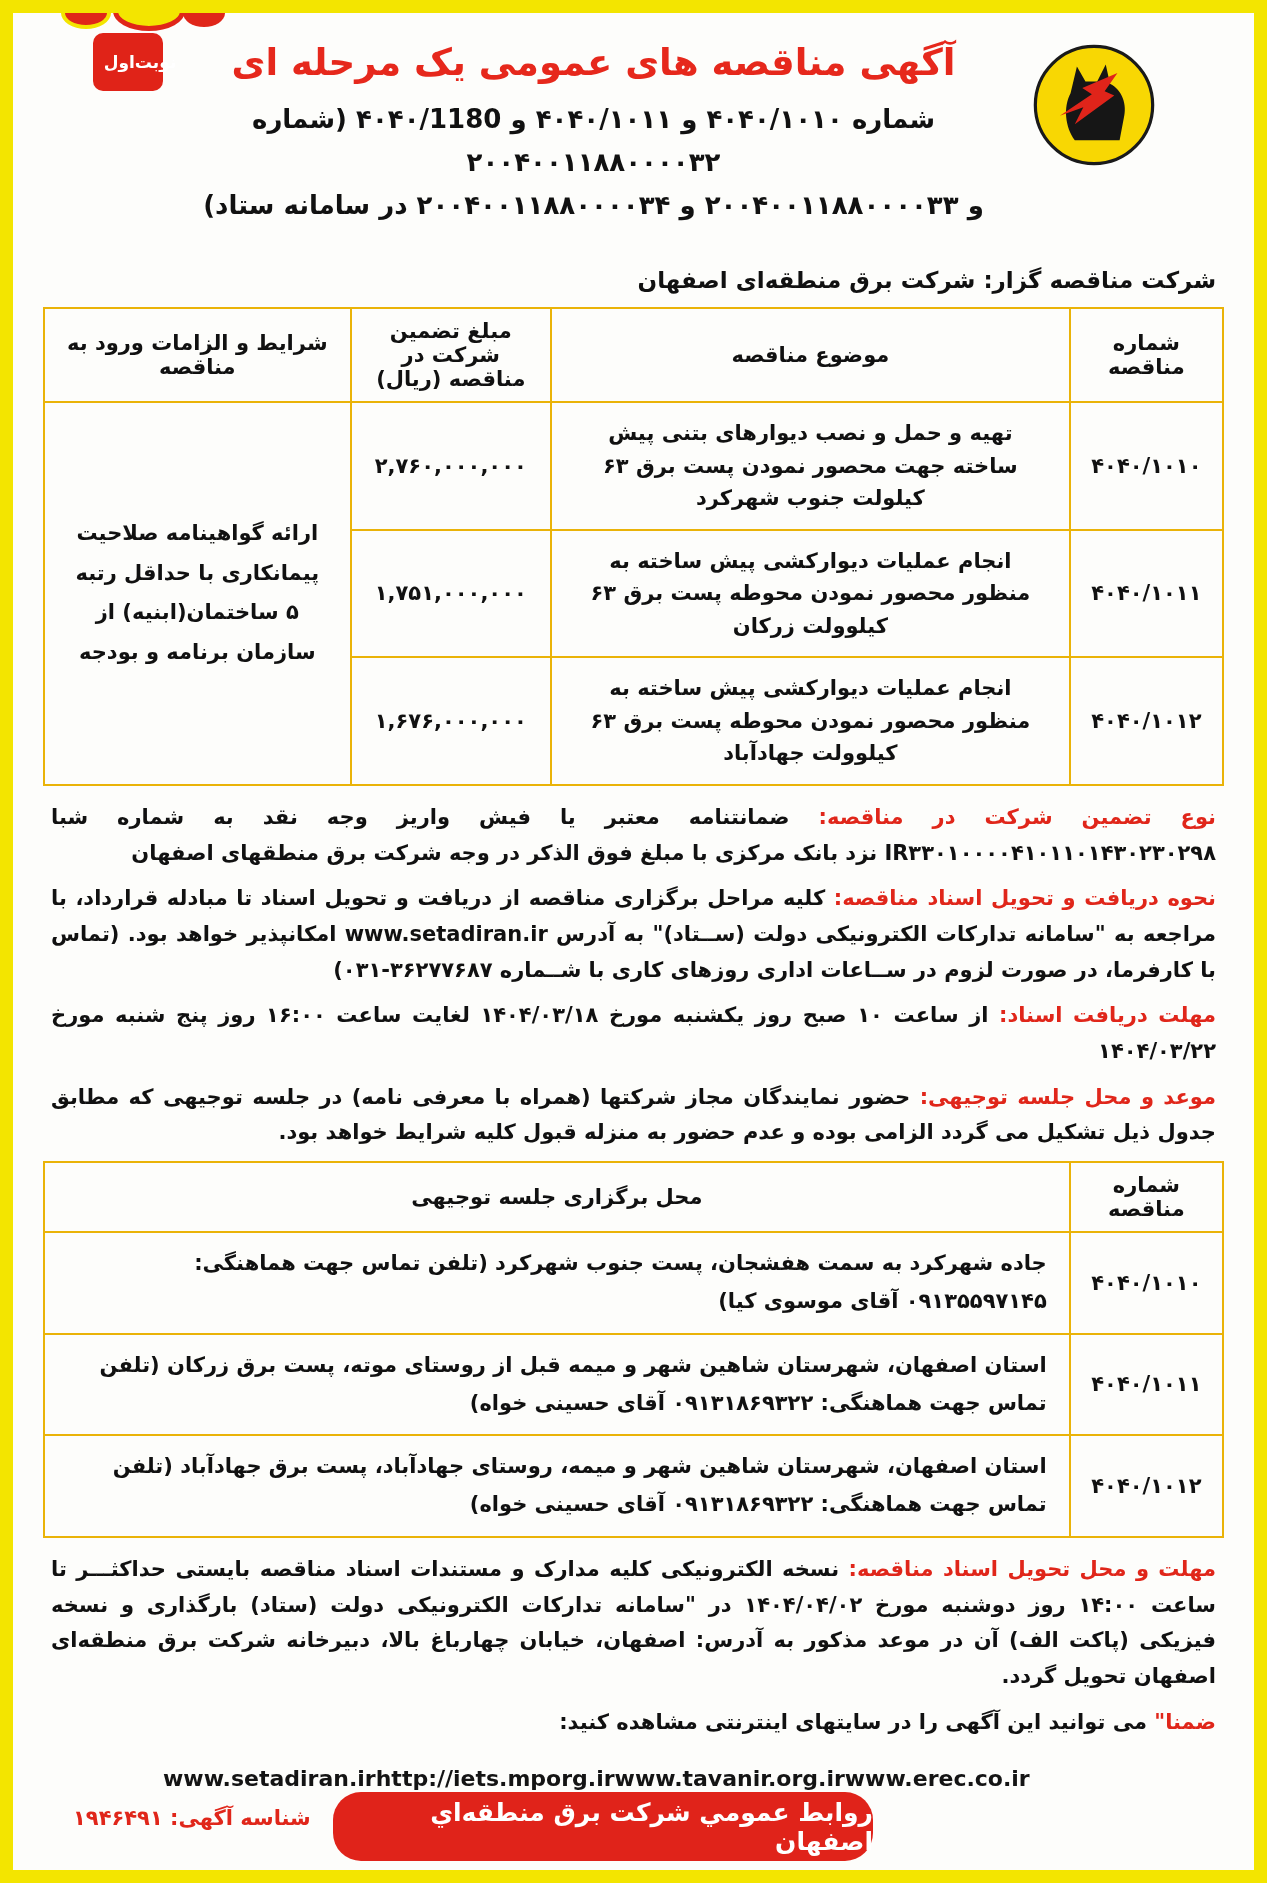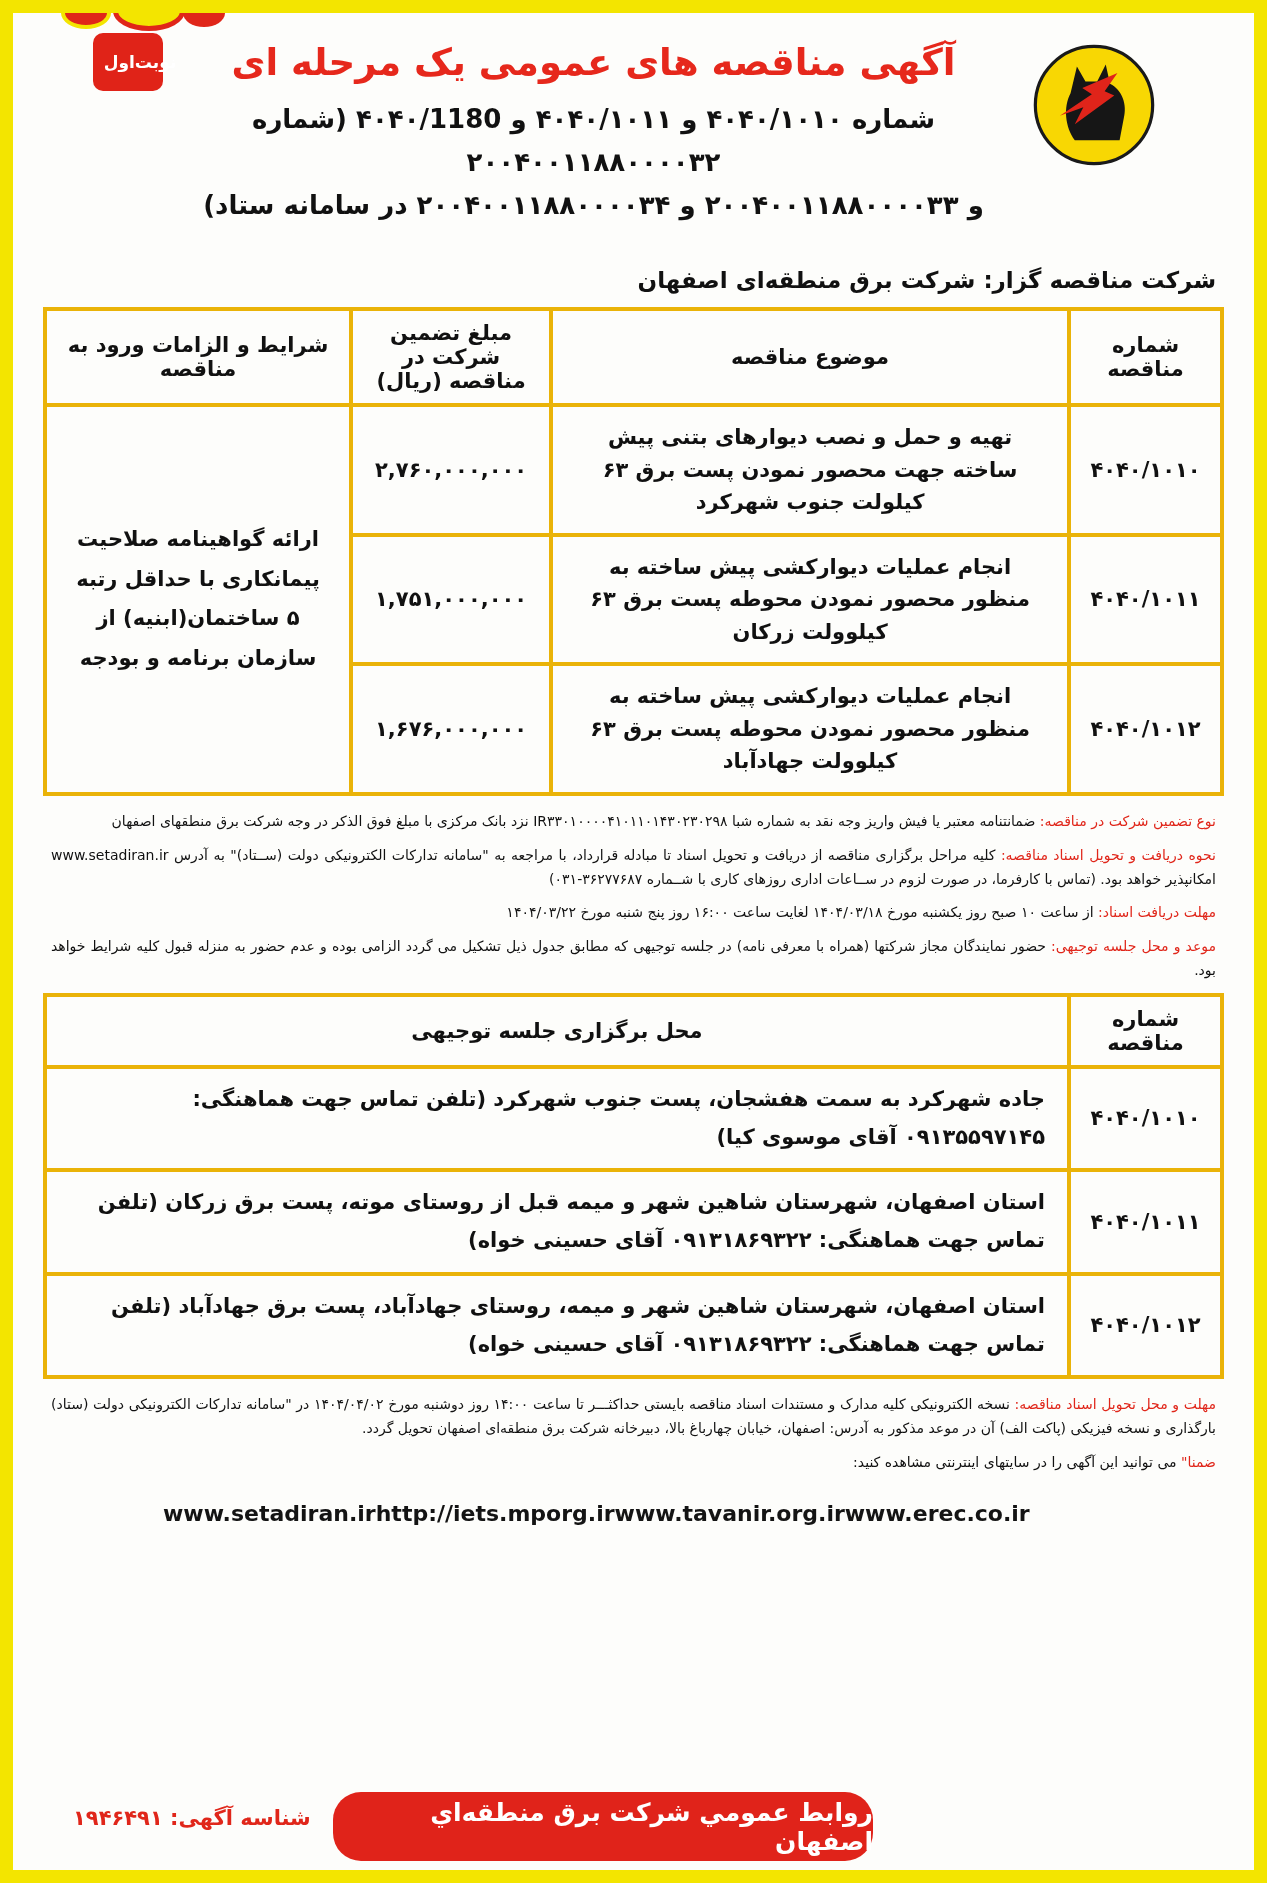--- a/index.html
+++ b/index.html
@@ -38,35 +38,35 @@
   .title{margin:0 0 14px 0;font-size:37px;font-weight:bold;color:#e6281c;}
   .subtitle{font-size:26px;font-weight:bold;color:#111;line-height:1.65;}
   .logo-block{position:absolute;right:25px;top:28px;width:210px;text-align:center;}
   .logo-svg{display:block;margin:0 auto;}
   .company-name{margin-top:8px;font-size:20px;font-weight:bold;}
 
   .org-line{margin:4px 8px 14px;font-size:23px;font-weight:bold;}
 
   
   table{width:100%;border-collapse:collapse;table-layout:fixed;margin:6px 0 14px;}
-  th,td{border:4px solid #eab308;padding:10px 12px;font-weight:bold;vertical-align:middle;}
+  th,td{border:2px solid #eab308;padding:10px 12px;font-weight:bold;vertical-align:middle;}
   th{font-size:21px;text-align:center;}
   td{font-size:21px;text-align:center;line-height:1.55;}
   .t1 .c-id{width:13%;}
   .t1 .c-subj{width:44%;}
   .t1 .c-amt{width:17%;}
   .t1 .c-cond{width:26%;}
   .t1 td.subj{padding:14px 26px;}
   .t1 td.cond{line-height:1.9;padding:10px 26px;}
   .t2 .c-id{width:13%;}
   .t2 .c-loc{width:87%;}
   .t2 td.loc{text-align:right;padding:12px 22px;line-height:1.8;}
 
   
-  .para{margin:6px 8px 10px;font-size:14px;font-weight:normal;line-height:1.7;text-align:justify;}
+  .para{margin:6px 8px 10px;font-size:21px;font-weight:bold;line-height:1.7;text-align:justify;}
   .lbl{color:#e0261a;}
 
   
   .links{direction:ltr;display:flex;justify-content:space-between;margin:26px 200px 0 120px;
     font-size:22px;font-weight:bold;}
   .links a{color:#141414;text-decoration:none;}
 
   
   .footer{position:absolute;bottom:22px;left:0;right:0;height:58px;}
   .ad-id{position:absolute;left:60px;top:16px;color:#e0261a;font-size:21px;font-weight:bold;}

